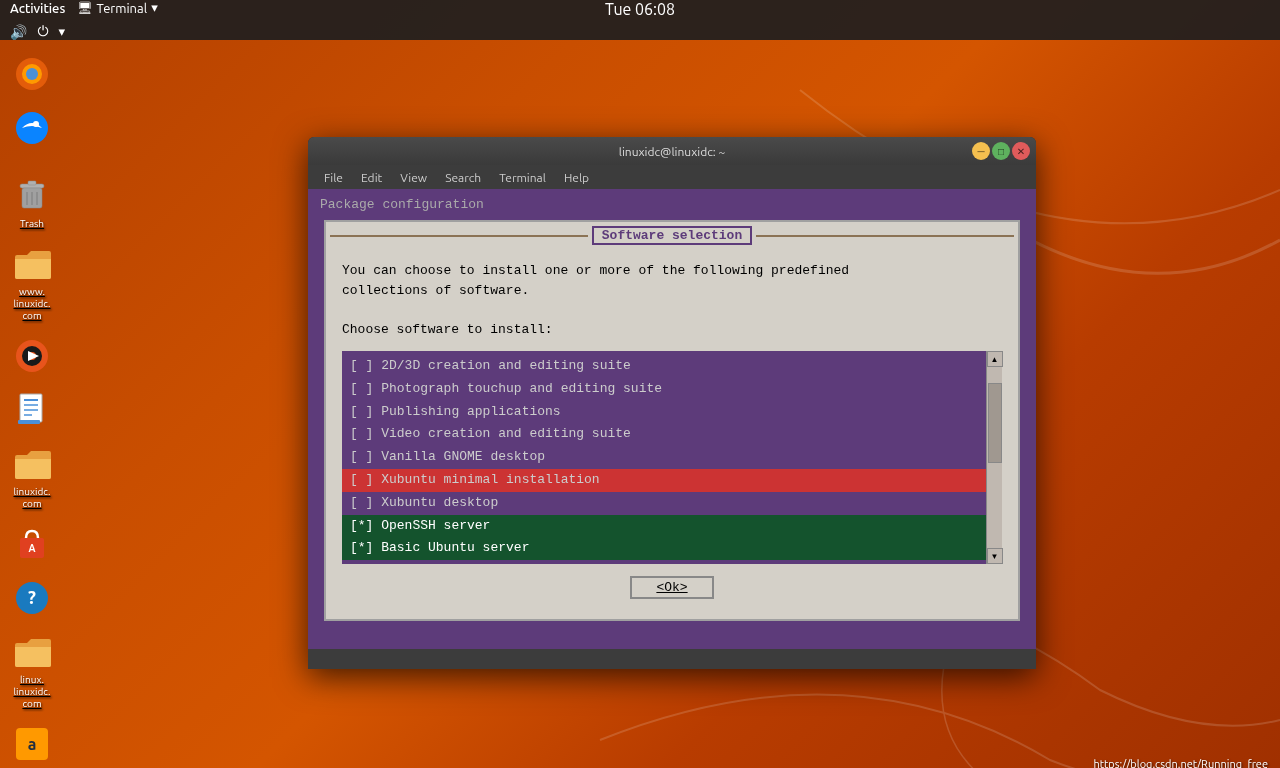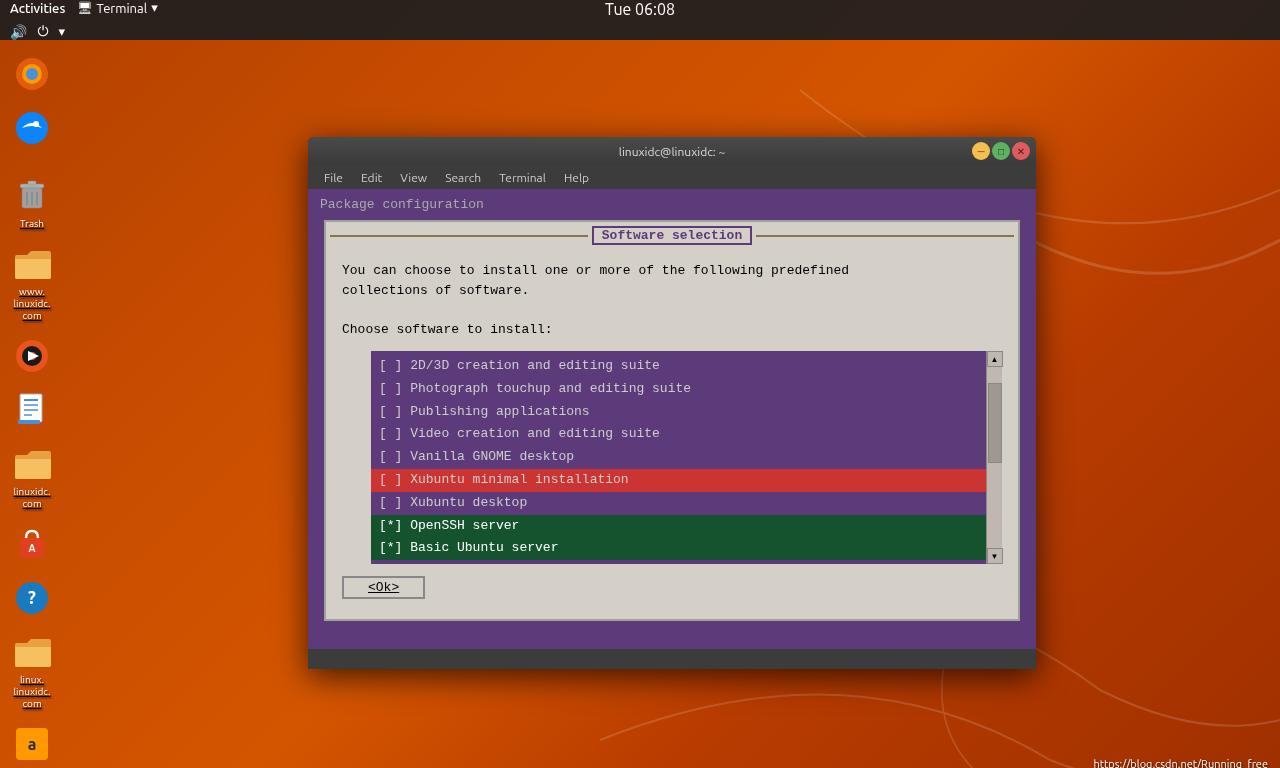--- a/index.html
+++ b/index.html
@@ -252,21 +252,20 @@
       font-family: 'Courier New', monospace;
       font-size: 13px;
       color: #000;
       line-height: 1.5;
       margin-bottom: 12px;
     }
 
     .software-list-container {
       position: relative;
       display: flex;
-      margin-left: 29px;
     }
 
     .software-list {
       background: #5d3b7a;
       color: #ccc;
       font-family: 'Courier New', monospace;
       font-size: 13px;
       padding: 4px 0;
       flex: 1;
       line-height: 1.6;
@@ -310,21 +309,21 @@
       border: 1px solid #888;
       display: flex;
       align-items: center;
       justify-content: center;
       cursor: pointer;
       font-size: 8px;
     }
 
     .dialog-footer {
       display: flex;
-      justify-content: flex-start;
+      justify-content: center;
       padding: 12px 0 8px 0;
       text-decoration: underline;
     }
 
     .ok-button {
       background: #d4d0c8;
       border: 2px solid #888;
       font-family: 'Courier New', monospace;
       font-size: 13px;
       padding: 2px 24px;

